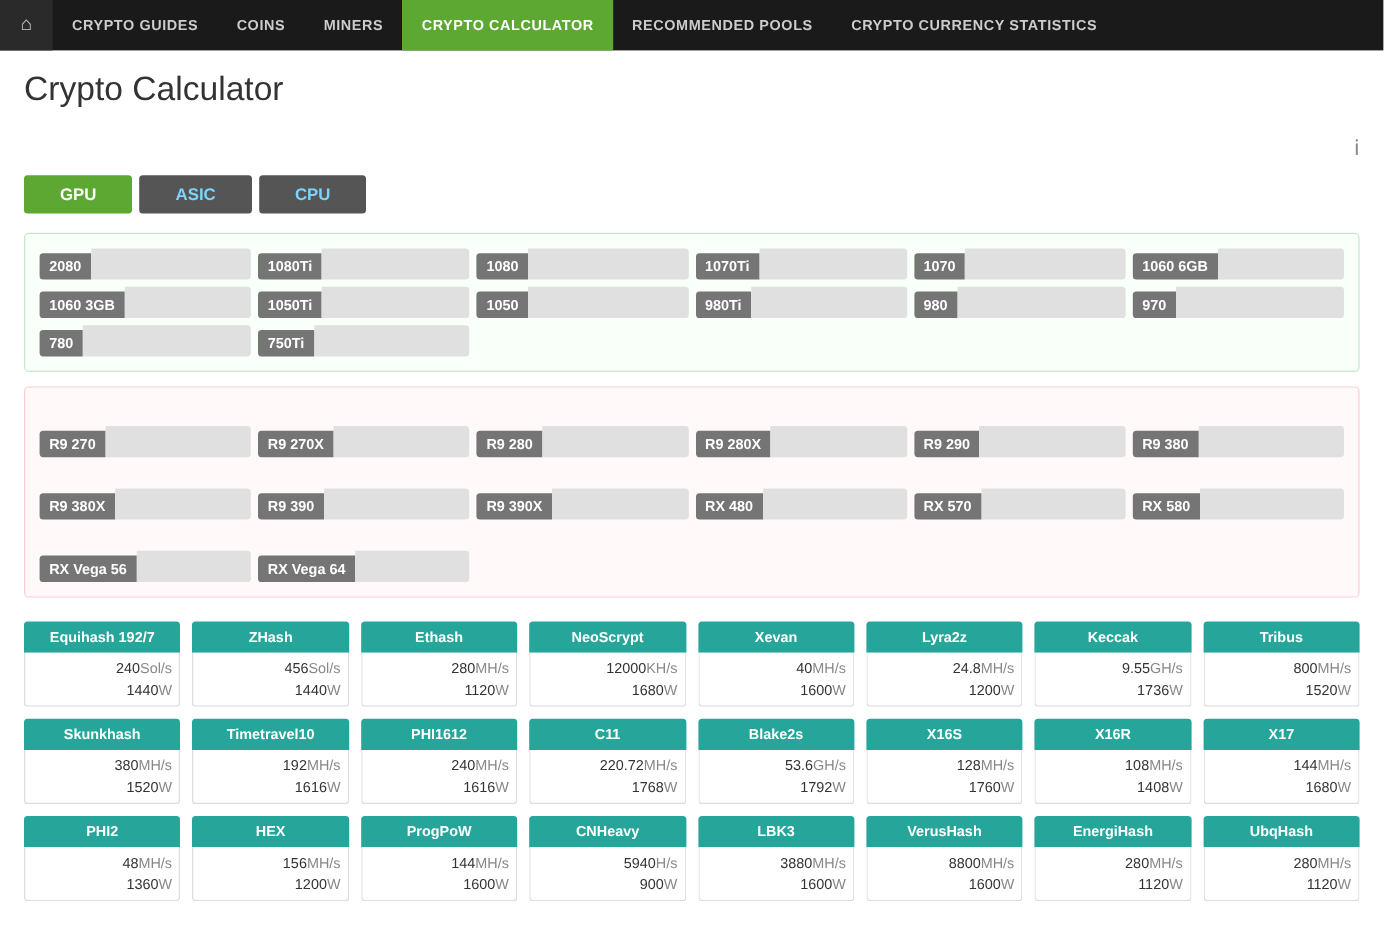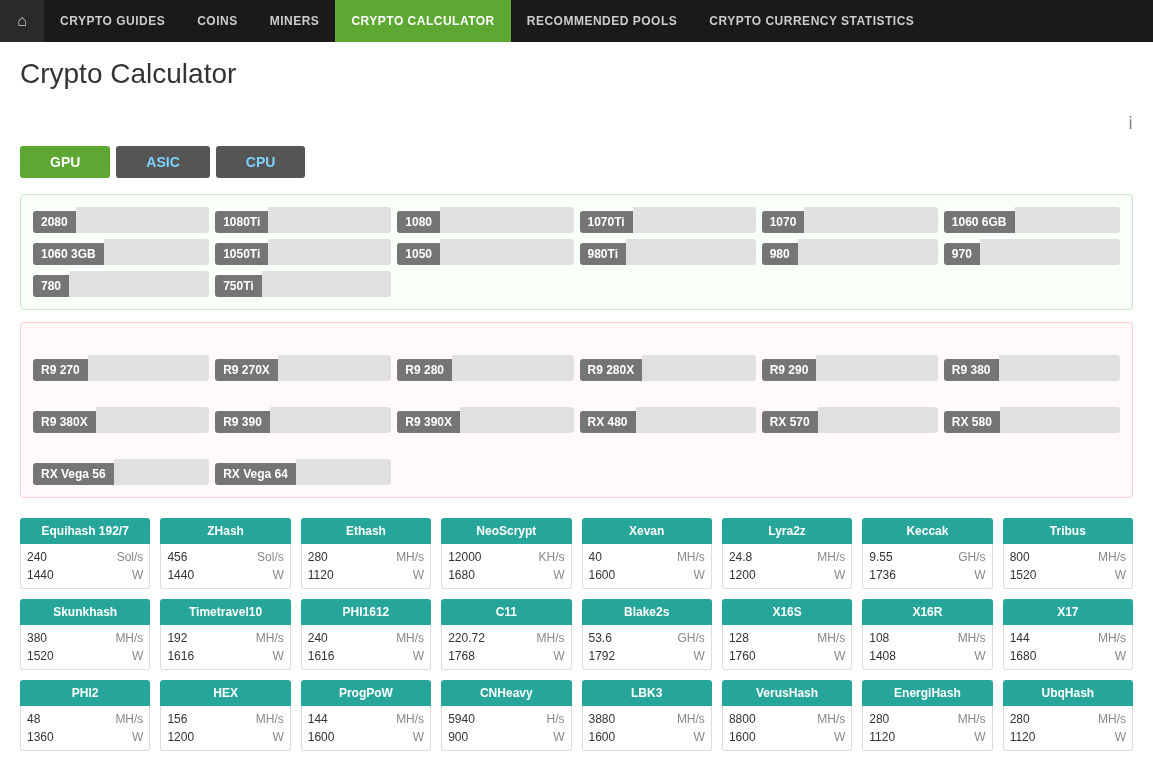--- a/index.html
+++ b/index.html
@@ -114,21 +114,21 @@
       background: #26a69a;
       color: #fff;
       text-align: center;
       padding: 6px 4px;
       font-size: 12px;
       font-weight: bold;
       border-radius: 3px 3px 0 0;
       cursor: pointer;
     }
     .algo-body { background: #fff; border: 1px solid #ddd; border-top: none; padding: 4px 6px; border-radius: 0 0 3px 3px; }
-    .algo-row { display: flex; justify-content: space-between; padding: 2px 0; font-size: 12px; }
+    .algo-row { display: flex; justify-content: flex-end; padding: 2px 0; font-size: 12px; }
     .algo-val { color: #333; }
     .algo-unit { color: #888; }
   </style>
 </head>
 <body>
 
 <nav>
   <div class="nav-home">
     <span>⌂</span>
   </div>

